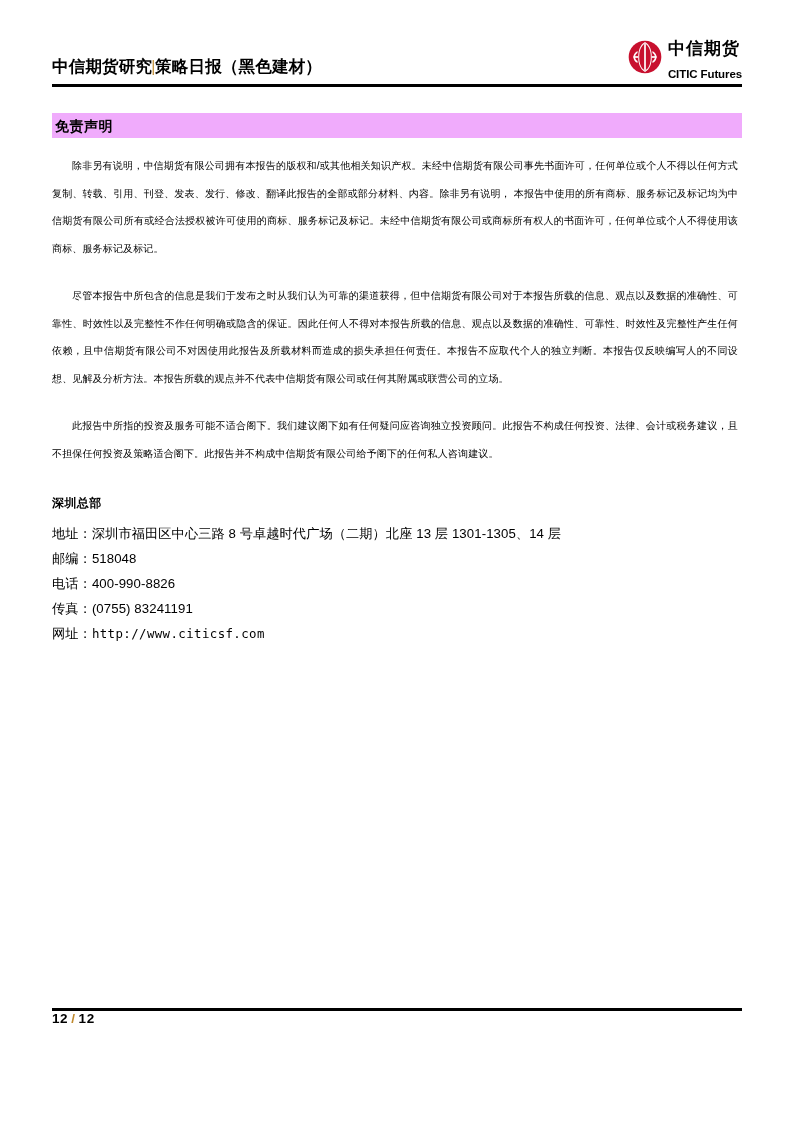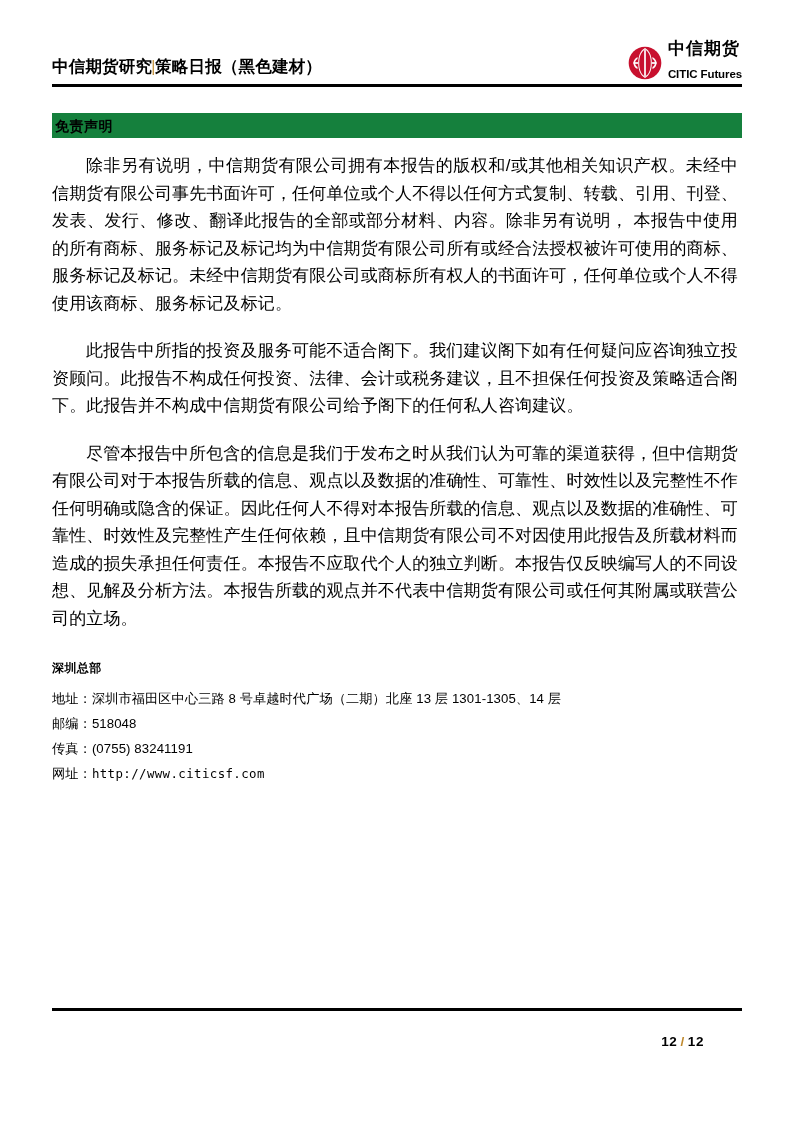--- a/index.html
+++ b/index.html
@@ -49,21 +49,21 @@
     font-weight: bold;
     color: #c08a2e;
     transform: scaleX(0.55);
     margin: 0 -1px;
   }
   .logo {
     position: absolute;
     right: 0;
     bottom: 4px;
     display: flex;
-    align-items: flex-end;
+    align-items: flex-start;
     gap: 6px;
   }
   .logo-mark {
     width: 34px;
     height: 34px;
     flex: 0 0 34px;
   }
   .logo-text {
     display: flex;
     flex-direction: column;
@@ -83,39 +83,39 @@
     letter-spacing: -0.1px;
   }
   .header-rule {
     border-bottom: 3px solid #000;
     margin-top: 0px;
   }
 
   
   .section-band {
     margin-top: 26px;
-    background: #15803d;
+    background: #f0abfc;
     height: 25px;
     line-height: 25px;
     padding-left: 3px;
     box-sizing: border-box;
   }
   .section-title {
     font-size: 14px;
     font-weight: bold;
     letter-spacing: 0.5px;
   }
 
   
   .body-wrap {
     margin-top: 14px;
   }
   p.para {
     margin: 0 4px 20px 0;
-    font-size: 17px;
+    font-size: 10px;
     line-height: 27.5px;
     text-align: justify;
     text-justify: inter-ideograph;
     text-indent: 2em;
     letter-spacing: 0.15px;
   }
 
   
   .contact {
     margin-top: 28px;
@@ -141,24 +141,24 @@
   .footer {
     position: absolute;
     left: 52px;
     top: 1008px;
     width: 690px;
   }
   .footer-rule {
     border-bottom: 3px solid #000;
   }
   .footer-page {
-    text-align: right;
+    text-align: left;
     font-size: 13.5px;
     font-weight: bold;
-    padding-top: 23px;
+    padding-top: 0;
     padding-right: 38px;
     letter-spacing: 0.6px;
   }
   .footer-page .slash {
     color: #c08a2e;
     font-weight: bold;
     padding: 0 3px;
   }
 </style>
 </head>
@@ -188,28 +188,29 @@
       </div>
     </div>
     <div class="header-rule"></div>
 
     <div class="section-band">
       <span class="section-title">免责声明</span>
     </div>
 
     <div class="body-wrap">
       <p class="para">除非另有说明，中信期货有限公司拥有本报告的版权和/或其他相关知识产权。未经中信期货有限公司事先书面许可，任何单位或个人不得以任何方式复制、转载、引用、刊登、发表、发行、修改、翻译此报告的全部或部分材料、内容。除非另有说明， 本报告中使用的所有商标、服务标记及标记均为中信期货有限公司所有或经合法授权被许可使用的商标、服务标记及标记。未经中信期货有限公司或商标所有权人的书面许可，任何单位或个人不得使用该商标、服务标记及标记。</p>
+      <p class="para">尽管本报告中所包含的信息是我们于发布之时从我们认为可靠的渠道获得，但中信期货有限公司对于本报告所载的信息、观点以及数据的准确性、可靠性、时效性以及完整性不作任何明确或隐含的保证。因此任何人不得对本报告所载的信息、观点以及数据的准确性、可靠性、时效性及完整性产生任何依赖，且中信期货有限公司不对因使用此报告及所载材料而造成的损失承担任何责任。本报告不应取代个人的独立判断。本报告仅反映编写人的不同设想、见解及分析方法。本报告所载的观点并不代表中信期货有限公司或任何其附属或联营公司的立场。</p>
       <p class="para">此报告中所指的投资及服务可能不适合阁下。我们建议阁下如有任何疑问应咨询独立投资顾问。此报告不构成任何投资、法律、会计或税务建议，且不担保任何投资及策略适合阁下。此报告并不构成中信期货有限公司给予阁下的任何私人咨询建议。</p>
-      <p class="para">尽管本报告中所包含的信息是我们于发布之时从我们认为可靠的渠道获得，但中信期货有限公司对于本报告所载的信息、观点以及数据的准确性、可靠性、时效性以及完整性不作任何明确或隐含的保证。因此任何人不得对本报告所载的信息、观点以及数据的准确性、可靠性、时效性及完整性产生任何依赖，且中信期货有限公司不对因使用此报告及所载材料而造成的损失承担任何责任。本报告不应取代个人的独立判断。本报告仅反映编写人的不同设想、见解及分析方法。本报告所载的观点并不代表中信期货有限公司或任何其附属或联营公司的立场。</p>
     </div>
 
     <div class="contact">
       <div class="contact-title">深圳总部</div>
       <div class="contact-line"><span>地址：</span><span class="val">深圳市福田区中心三路 8 号卓越时代广场（二期）北座 13 层 1301-1305、14 层</span></div>
       <div class="contact-line"><span>邮编：</span><span class="val">518048</span></div>
+      <div class="contact-line"><span>电话：</span><span class="val">400-990-8826</span></div>
       <div class="contact-line"><span>传真：</span><span class="val">(0755) 83241191</span></div>
       <div class="contact-line mono"><span>网址：</span><span class="val">http://www.citicsf.com</span></div>
     </div>
 
   </div>
 
   <div class="footer">
     <div class="footer-rule"></div>
     <div class="footer-page"><span>12</span><span class="slash">/</span><span>12</span></div>
   </div>

